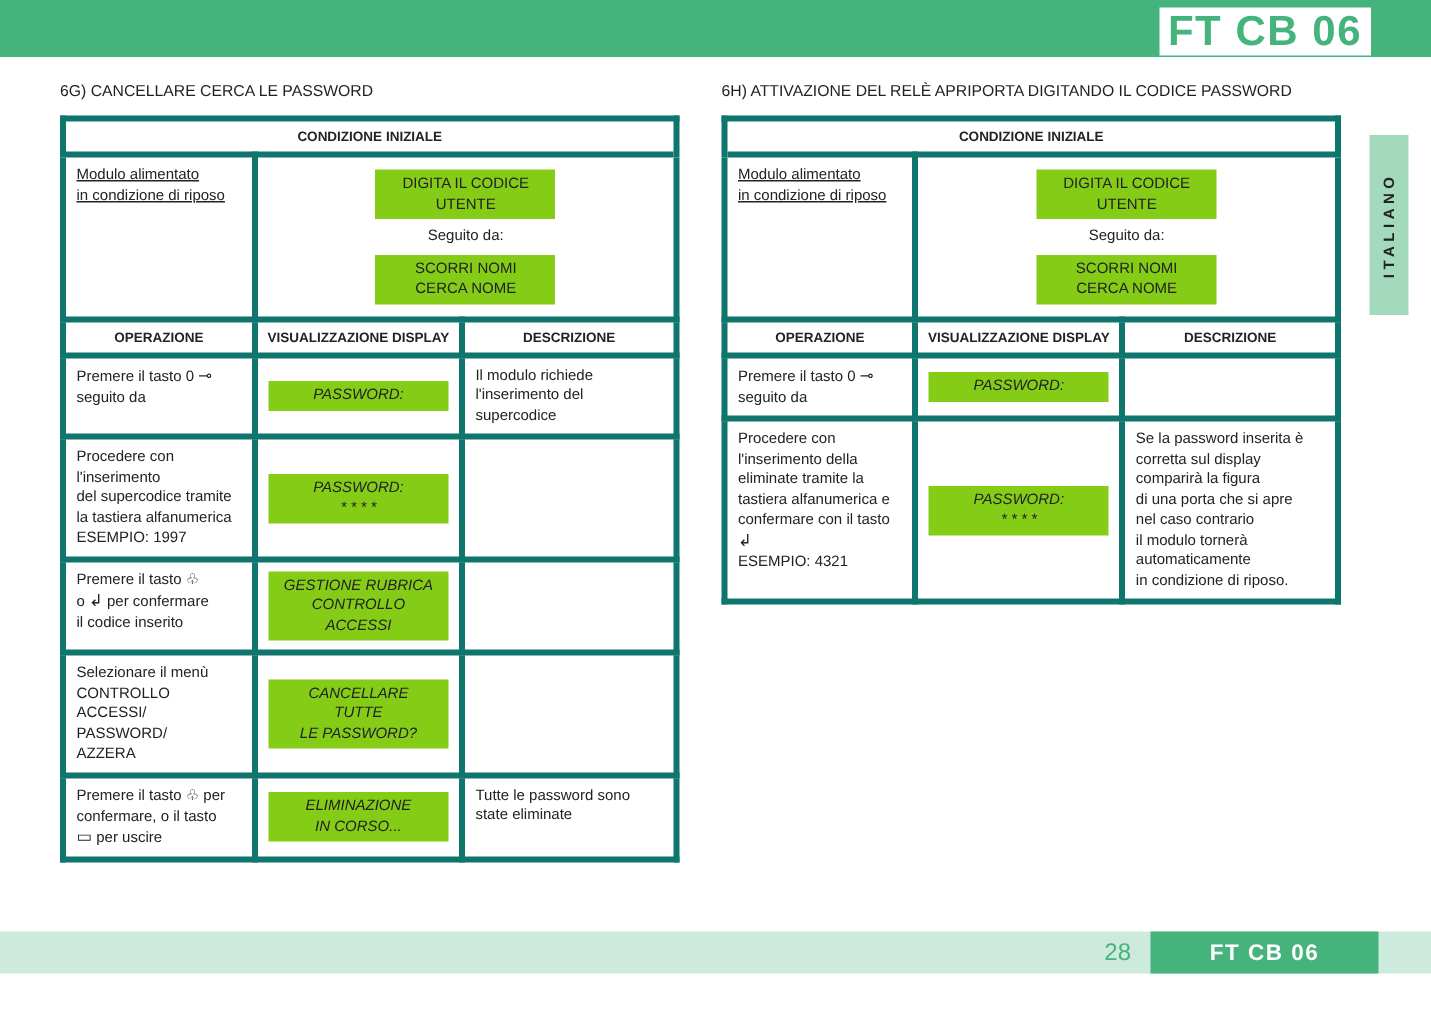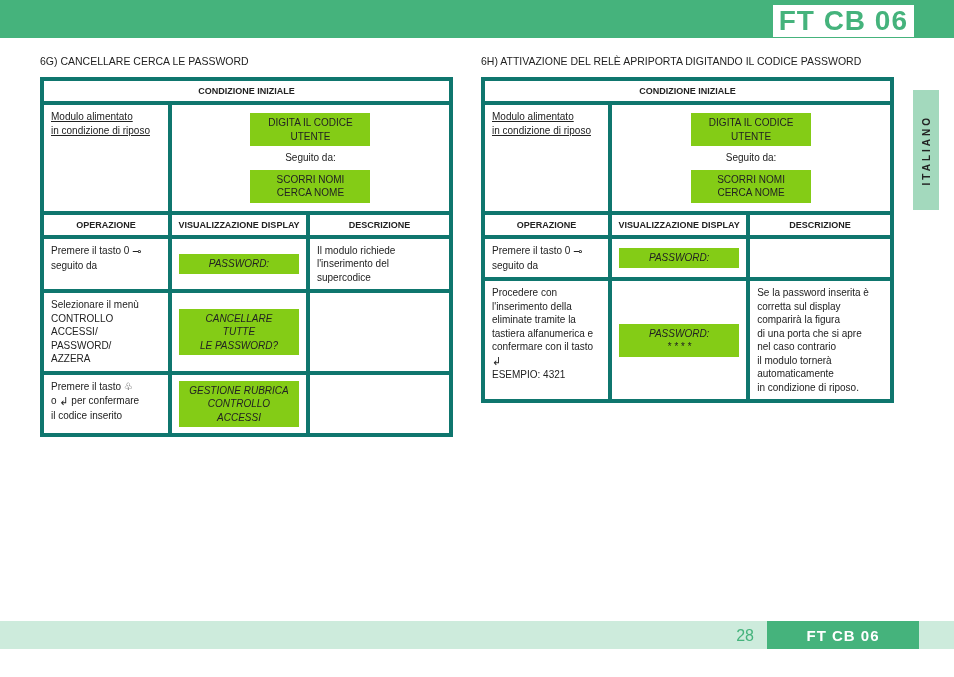--- a/index.html
+++ b/index.html
@@ -71,34 +71,52 @@
       </tr>
       </tbody>
         <tbody id="left-rows">
           <tr>
             <td class="col-op"><span style="white-space:pre-line;">Premere il tasto 0</span> <span class="icon-key">⊸</span><br><span>seguito da </span></td>
             <td class="col-disp"><span class="chip" style="white-space:pre-line;">PASSWORD:</span></td>
             <td class="col-desc"><span style="white-space:pre-line;">Il modulo richiede
 l'inserimento del supercodice</span></td>
           </tr>
           <tr>
+            <td class="col-op"><span style="white-space:pre-line;">Procedere con l'inserimento
+del supercodice tramite
+la tastiera alfanumerica
+ESEMPIO: 1997</span></td>
+            <td class="col-disp"><span class="chip" style="white-space:pre-line;">PASSWORD:
+* * * *</span></td>
+            <td class="col-desc"><span style="white-space:pre-line;"></span></td>
+          </tr>
+          <tr>
+            <td class="col-op"><span style="white-space:pre-line;">Premere il tasto </span> <span class="icon-bell">♧</span><br><span>o </span><span class="icon-enter">↲</span><span style="white-space:pre-line;"> per confermare
+il codice inserito</span></td>
+            <td class="col-disp"><span class="chip" style="white-space:pre-line;">GESTIONE RUBRICA
+CONTROLLO ACCESSI</span></td>
+            <td class="col-desc"><span style="white-space:pre-line;"></span></td>
+          </tr>
+          <tr>
             <td class="col-op"><span style="white-space:pre-line;">Selezionare il menù
 CONTROLLO ACCESSI/
 PASSWORD/
 AZZERA</span></td>
             <td class="col-disp"><span class="chip" style="white-space:pre-line;">CANCELLARE TUTTE
 LE PASSWORD?</span></td>
             <td class="col-desc"><span style="white-space:pre-line;"></span></td>
           </tr>
           <tr>
-            <td class="col-op"><span style="white-space:pre-line;">Premere il tasto </span> <span class="icon-bell">♧</span><br><span>o </span><span class="icon-enter">↲</span><span style="white-space:pre-line;"> per confermare
-il codice inserito</span></td>
-            <td class="col-disp"><span class="chip" style="white-space:pre-line;">GESTIONE RUBRICA
-CONTROLLO ACCESSI</span></td>
-            <td class="col-desc"><span style="white-space:pre-line;"></span></td>
+            <td class="col-op"><span style="white-space:pre-line;">Premere il tasto </span> <span class="icon-bell">♧</span><span style="white-space:pre-line;"> per
+confermare, o il tasto
+</span><span class="icon-book">▭</span><span style="white-space:pre-line;"> per uscire</span></td>
+            <td class="col-disp"><span class="chip" style="white-space:pre-line;">ELIMINAZIONE
+IN CORSO...</span></td>
+            <td class="col-desc"><span style="white-space:pre-line;">Tutte le password sono
+state eliminate</span></td>
           </tr>
         </tbody>
     </table>
   </div>
 
   <div class="col">
     <div class="subhead">6H) ATTIVAZIONE DEL RELÈ APRIPORTA DIGITANDO IL CODICE PASSWORD</div>
     <table>
       <tbody>
           <tr class="init-title">

